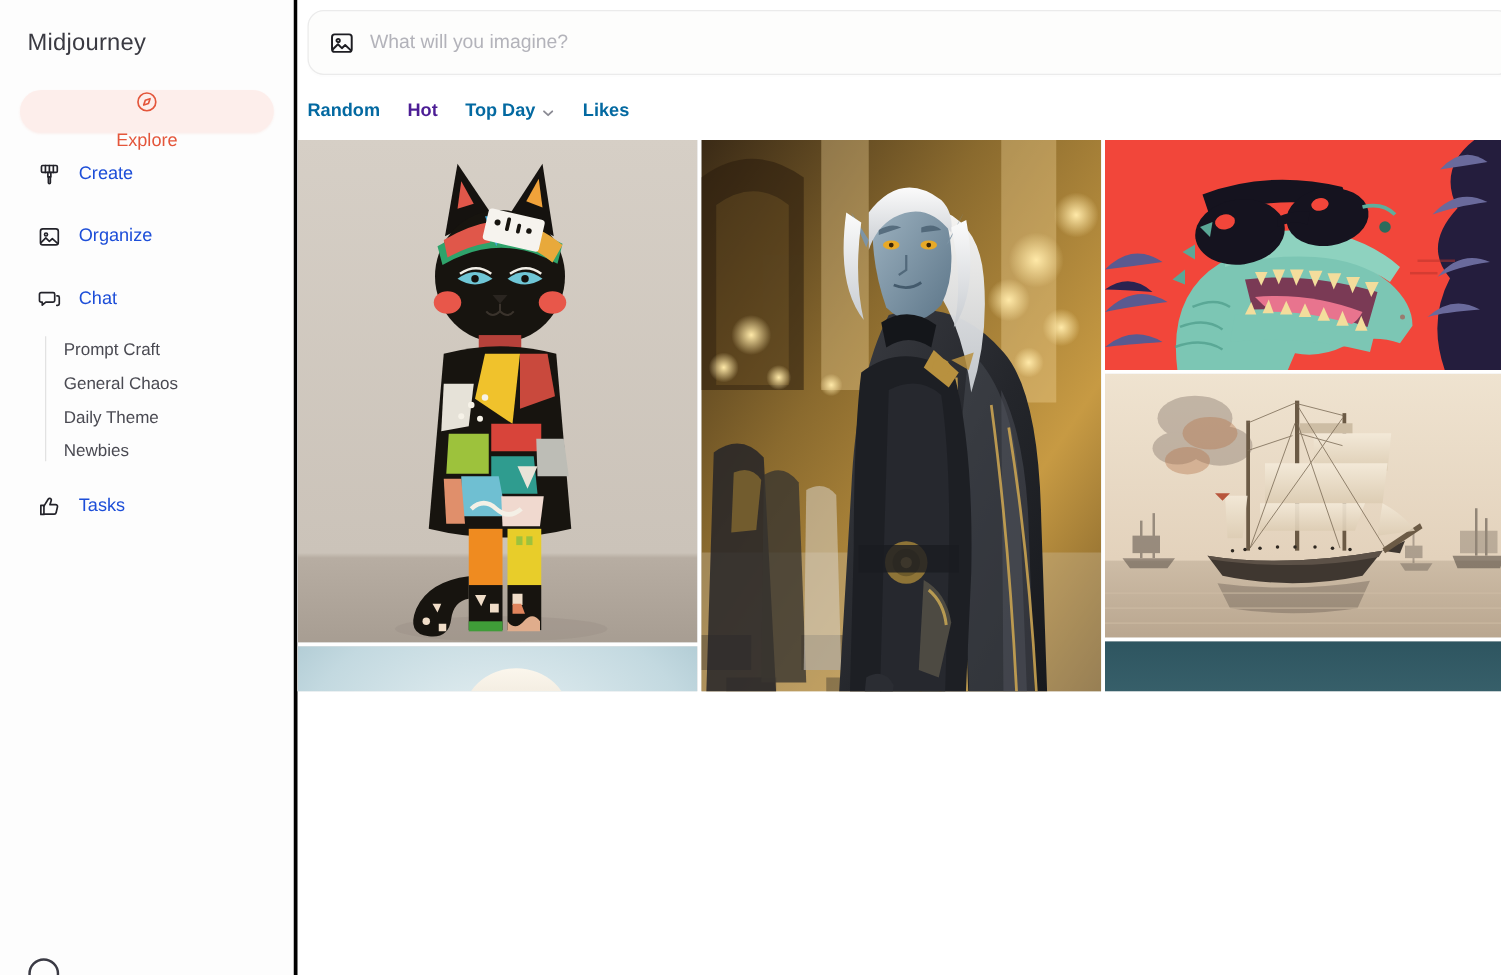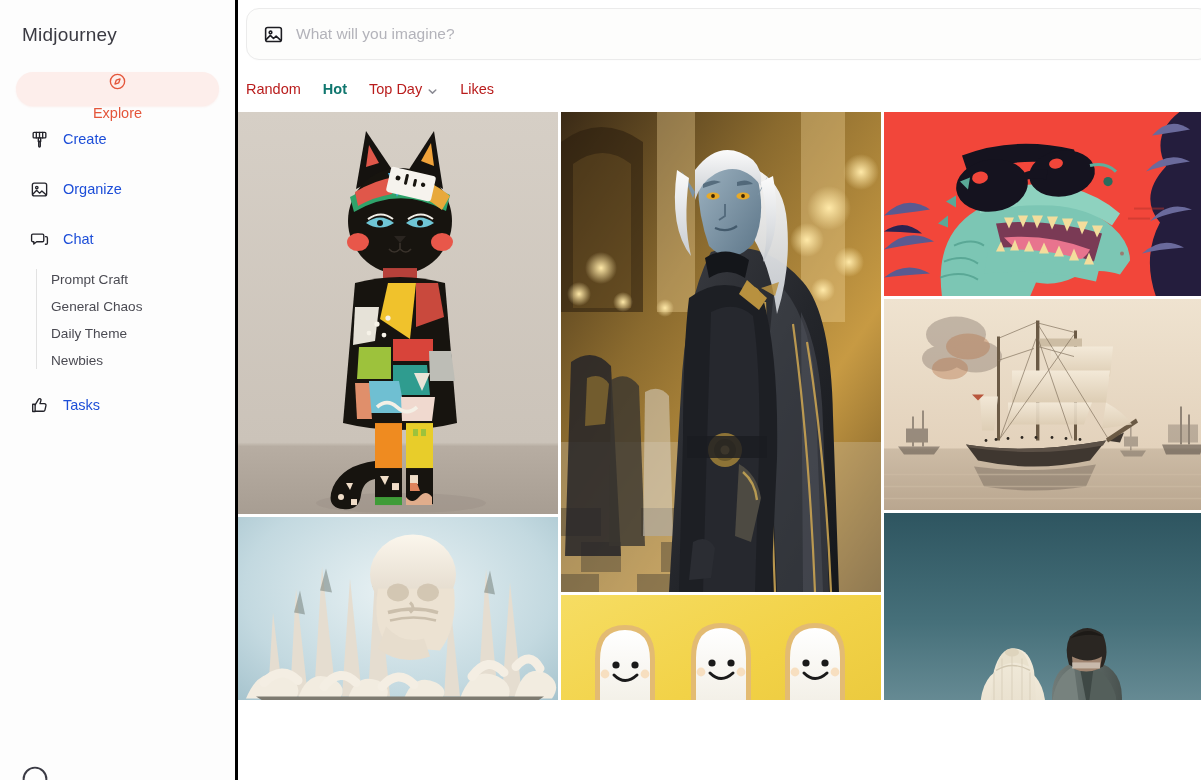--- a/index.html
+++ b/index.html
@@ -69,21 +69,21 @@
     padding-left: 5px;
   }
 
   .sidebar-bottom {
     position: absolute; left: 22px; bottom: -12px;
     width: 26px; height: 26px;
   }
   .sidebar-bottom svg { width: 26px; height: 26px; fill: none; stroke: #3a3a44; stroke-width: 1.8; }
 
   
-  .main { flex: 1 1 auto; height: 700px; position: relative; background: #ffffff; overflow: hidden; }
+  .main { flex: 1 1 auto; height: 553px; position: relative; background: #ffffff; overflow: hidden; }
 
   .searchbar-wrap { padding: 8px 0 0 8px; height: 68px; }
   .searchbar {
     height: 52px;
     background: #fdfdfc;
     border: 1px solid #ebebeb;
     border-radius: 13px;
     display: flex; align-items: center;
     gap: 10px;
     padding: 0 16px;
@@ -100,24 +100,24 @@
     padding-left: 2px;
   }
   .search-input::placeholder { color: #b3b3ba; }
 
   .tabs {
     display: flex; align-items: center; gap: 22px;
     padding: 12px 0 14px 8px;
     height: 44px;
   }
   .tab {
-    font-size: 14.5px; color: #b91c1c; cursor: pointer;
-    display: inline-flex; align-items: center; gap: 5px;
-  }
-  .tab.active { color: #0f766e; font-weight: bold; }
+    font-size: 14.5px; color: #0369a1; cursor: pointer;
+    display: inline-flex; align-items: center; gap: 5px; font-weight: bold;
+  }
+  .tab.active { color: #4c1d95; font-weight: bold; }
   .chev { width: 11px; height: 11px; display: inline-block; }
   .chev svg { width: 11px; height: 11px; stroke: #8b8b94; stroke-width: 1.6; fill: none; stroke-linecap: round; stroke-linejoin: round; }
 
   
   .gallery {
     display: flex; gap: 3px;
     padding-left: 0px;
     height: 645px;
   }
   .col { display: flex; flex-direction: column; gap: 3px; width: 320px; flex: 0 0 320px; }

